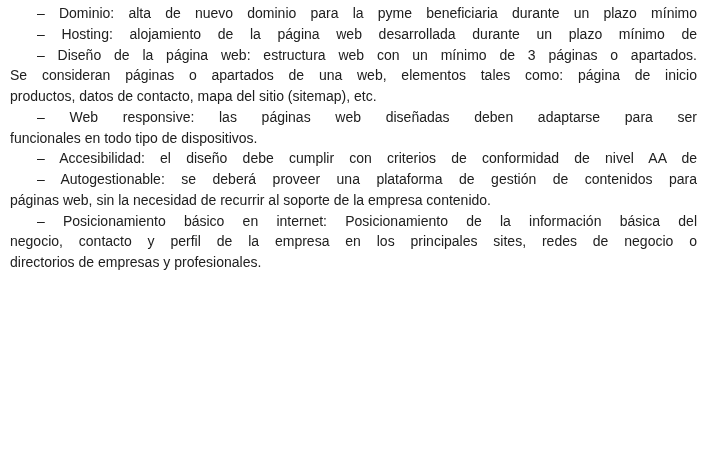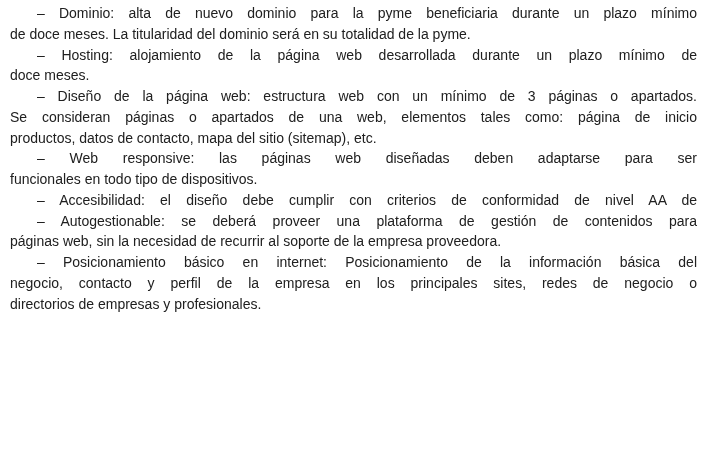--- a/index.html
+++ b/index.html
@@ -32,41 +32,39 @@
   .ln.ind { text-indent: 27px; }
   .it { }
 </style>
 </head>
 <body>
 
 <div class="page" style="background: rgb(255, 255, 255); color: rgb(32, 32, 32);">
   <div id="doc">
       <div class="para">
         <div class="ln j ind"><span>– Dominio: alta de nuevo dominio para la pyme beneficiaria durante un plazo mínimo</span></div>
-        <div class="ln last"><span>de doce meses. La titularidad del dominio será en su totalidad de la pyme.</span></div>
       </div>
       <div class="para">
         <div class="ln j ind"><span>– </span><span class="it">Hosting:</span><span> alojamiento de la página web desarrollada durante un plazo mínimo de</span></div>
-        <div class="ln last"><span>doce meses.</span></div>
       </div>
       <div class="para">
         <div class="ln j ind"><span>– Diseño de la página web: estructura web con un mínimo de 3 páginas o apartados.</span></div>
         <div class="ln j"><span>Se consideran páginas o apartados de una web, elementos tales como: página de inicio</span></div>
         <div class="ln last"><span>productos, datos de contacto, mapa del sitio (sitemap), etc.</span></div>
       </div>
       <div class="para">
         <div class="ln j ind"><span>– </span><span class="it">Web responsive:</span><span> las páginas web diseñadas deben adaptarse para ser</span></div>
         <div class="ln last"><span>funcionales en todo tipo de dispositivos.</span></div>
       </div>
       <div class="para">
         <div class="ln j ind"><span>– Accesibilidad: el diseño debe cumplir con criterios de conformidad de nivel AA de</span></div>
       </div>
       <div class="para">
         <div class="ln j ind"><span>– Autogestionable: se deberá proveer una plataforma de gestión de contenidos para</span></div>
-        <div class="ln last"><span>páginas web, sin la necesidad de recurrir al soporte de la empresa proveedora.</span></div>
+        <div class="ln last"><span>páginas web, sin la necesidad de recurrir al soporte de la empresa contenido.</span></div>
       </div>
       <div class="para">
         <div class="ln j ind"><span>– Posicionamiento básico en internet: Posicionamiento de la información básica del</span></div>
         <div class="ln j"><span>negocio, contacto y perfil de la empresa en los principales </span><span class="it">sites,</span><span> redes de negocio o</span></div>
         <div class="ln last"><span>directorios de empresas y profesionales.</span></div>
       </div>
     </div>
 </div>
 
 </body></html>

